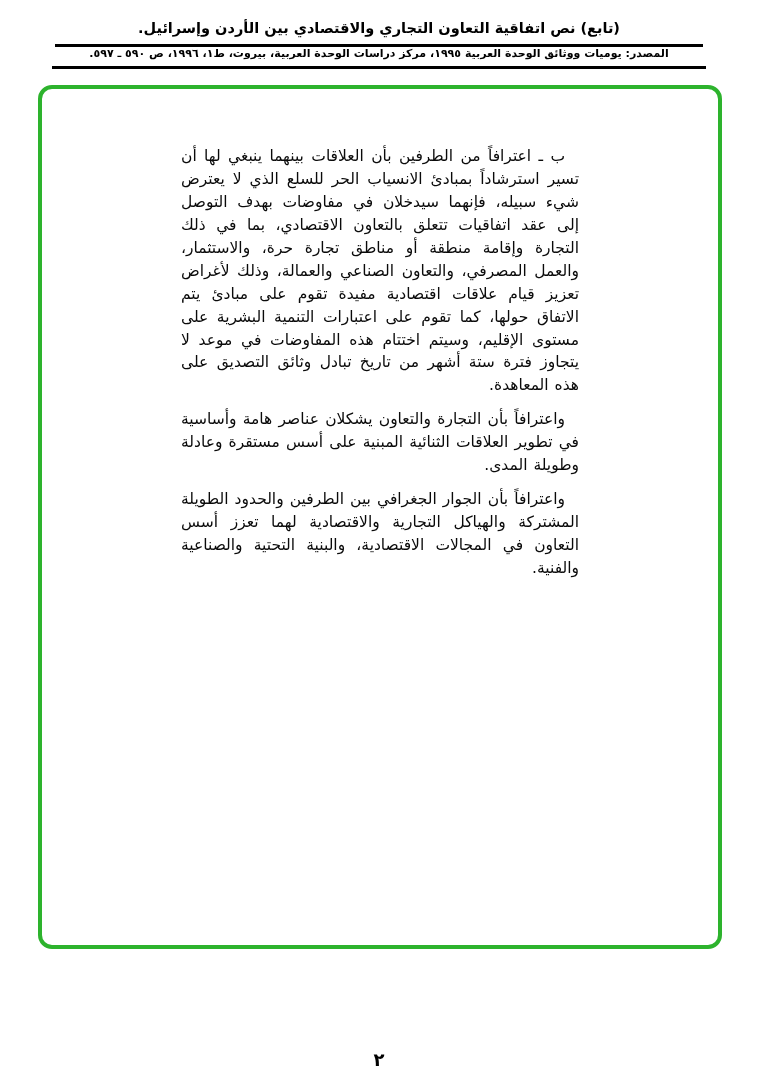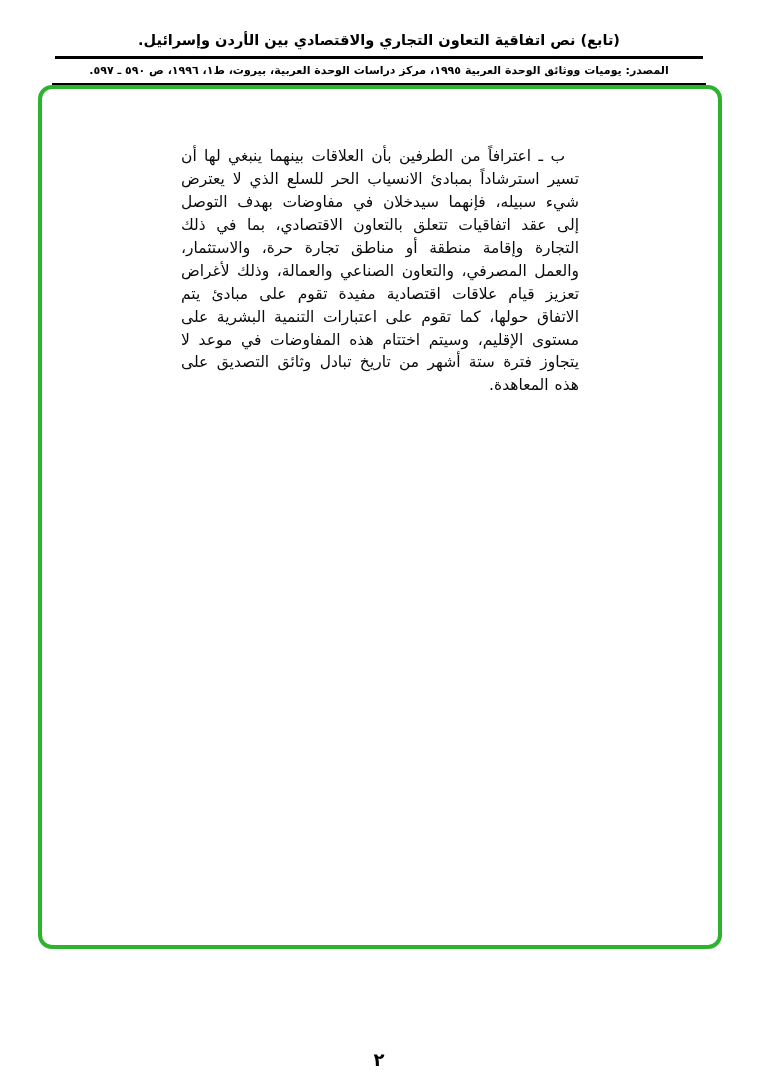--- a/index.html
+++ b/index.html
@@ -8,39 +8,38 @@
     position: relative;
     width: 758px;
     height: 1078px;
     margin: 0 auto;
     background: #ffffff;
     font-family: "DejaVu Sans", sans-serif;
     color: #000;
     overflow: hidden;
   }
   .header {
-    padding-top: 32px;
+    padding-top: 20px;
     text-align: center;
     direction: rtl;
   }
   .doc-title {
     font-size: 14.5px;
     font-weight: bold;
     letter-spacing: 0.2px;
   }
   .rule-thick {
     height: 3px;
     background: #000;
     width: 648px;
     margin: 8px auto 0 auto;
   }
   .source-line {
     font-size: 11px;
     font-weight: bold;
-    margin-top: 5px;
     direction: rtl;
   }
   .rule-thin {
     height: 2.5px;
     background: #000;
     width: 654px;
     margin: 6px auto 0 auto;
   }
   .green-box {
     position: absolute;
@@ -84,18 +83,20 @@
   <div class="header">
     <div class="doc-title">(تابع) نص اتفاقية التعاون التجاري والاقتصادي بين الأردن وإسرائيل.</div>
     <div class="rule-thick"></div>
     <div class="source-line">المصدر: يوميات ووثائق الوحدة العربية ١٩٩٥، مركز دراسات الوحدة العربية، بيروت، ط١، ١٩٩٦، ص ٥٩٠ ـ ٥٩٧.</div>
     <div class="rule-thin"></div>
   </div>
 
   <div class="green-box">
     <div class="text-column">
       <p>ب ـ اعترافاً من الطرفين بأن العلاقات بينهما ينبغي لها أن تسير استرشاداً بمبادئ الانسياب الحر للسلع الذي لا يعترض شيء سبيله، فإنهما سيدخلان في مفاوضات بهدف التوصل إلى عقد اتفاقيات تتعلق بالتعاون الاقتصادي، بما في ذلك التجارة وإقامة منطقة أو مناطق تجارة حرة، والاستثمار، والعمل المصرفي، والتعاون الصناعي والعمالة، وذلك لأغراض تعزيز قيام علاقات اقتصادية مفيدة تقوم على مبادئ يتم الاتفاق حولها، كما تقوم على اعتبارات التنمية البشرية على مستوى الإقليم، وسيتم اختتام هذه المفاوضات في موعد لا يتجاوز فترة ستة أشهر من تاريخ تبادل وثائق التصديق على هذه المعاهدة.</p>
+      <p>واعترافاً بأن التجارة والتعاون يشكلان عناصر هامة وأساسية في تطوير العلاقات الثنائية المبنية على أسس مستقرة وعادلة وطويلة المدى.</p>
+      <p>واعترافاً بأن الجوار الجغرافي بين الطرفين والحدود الطويلة المشتركة والهياكل التجارية والاقتصادية لهما تعزز أسس التعاون في المجالات الاقتصادية، والبنية التحتية والصناعية والفنية.</p>
     </div>
   </div>
 
   <div class="page-number">٢</div>
 
 </div>
 
 </body></html>

